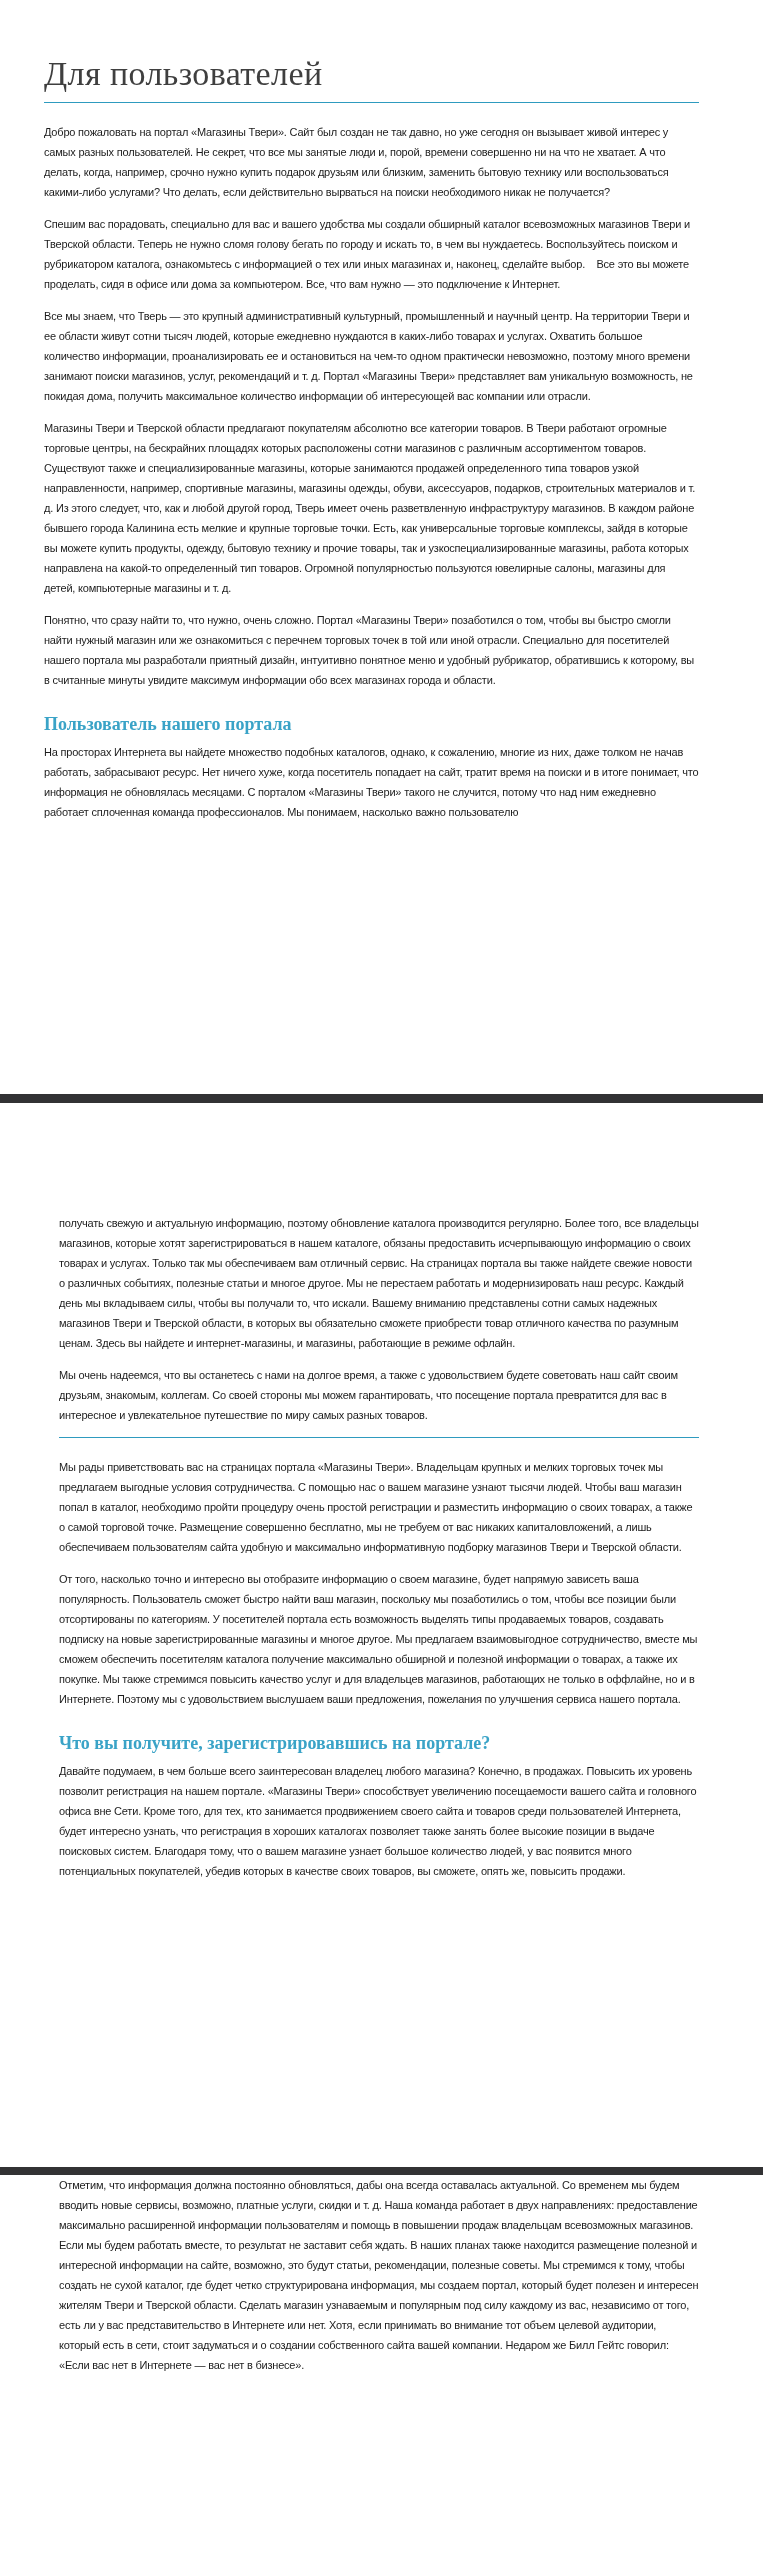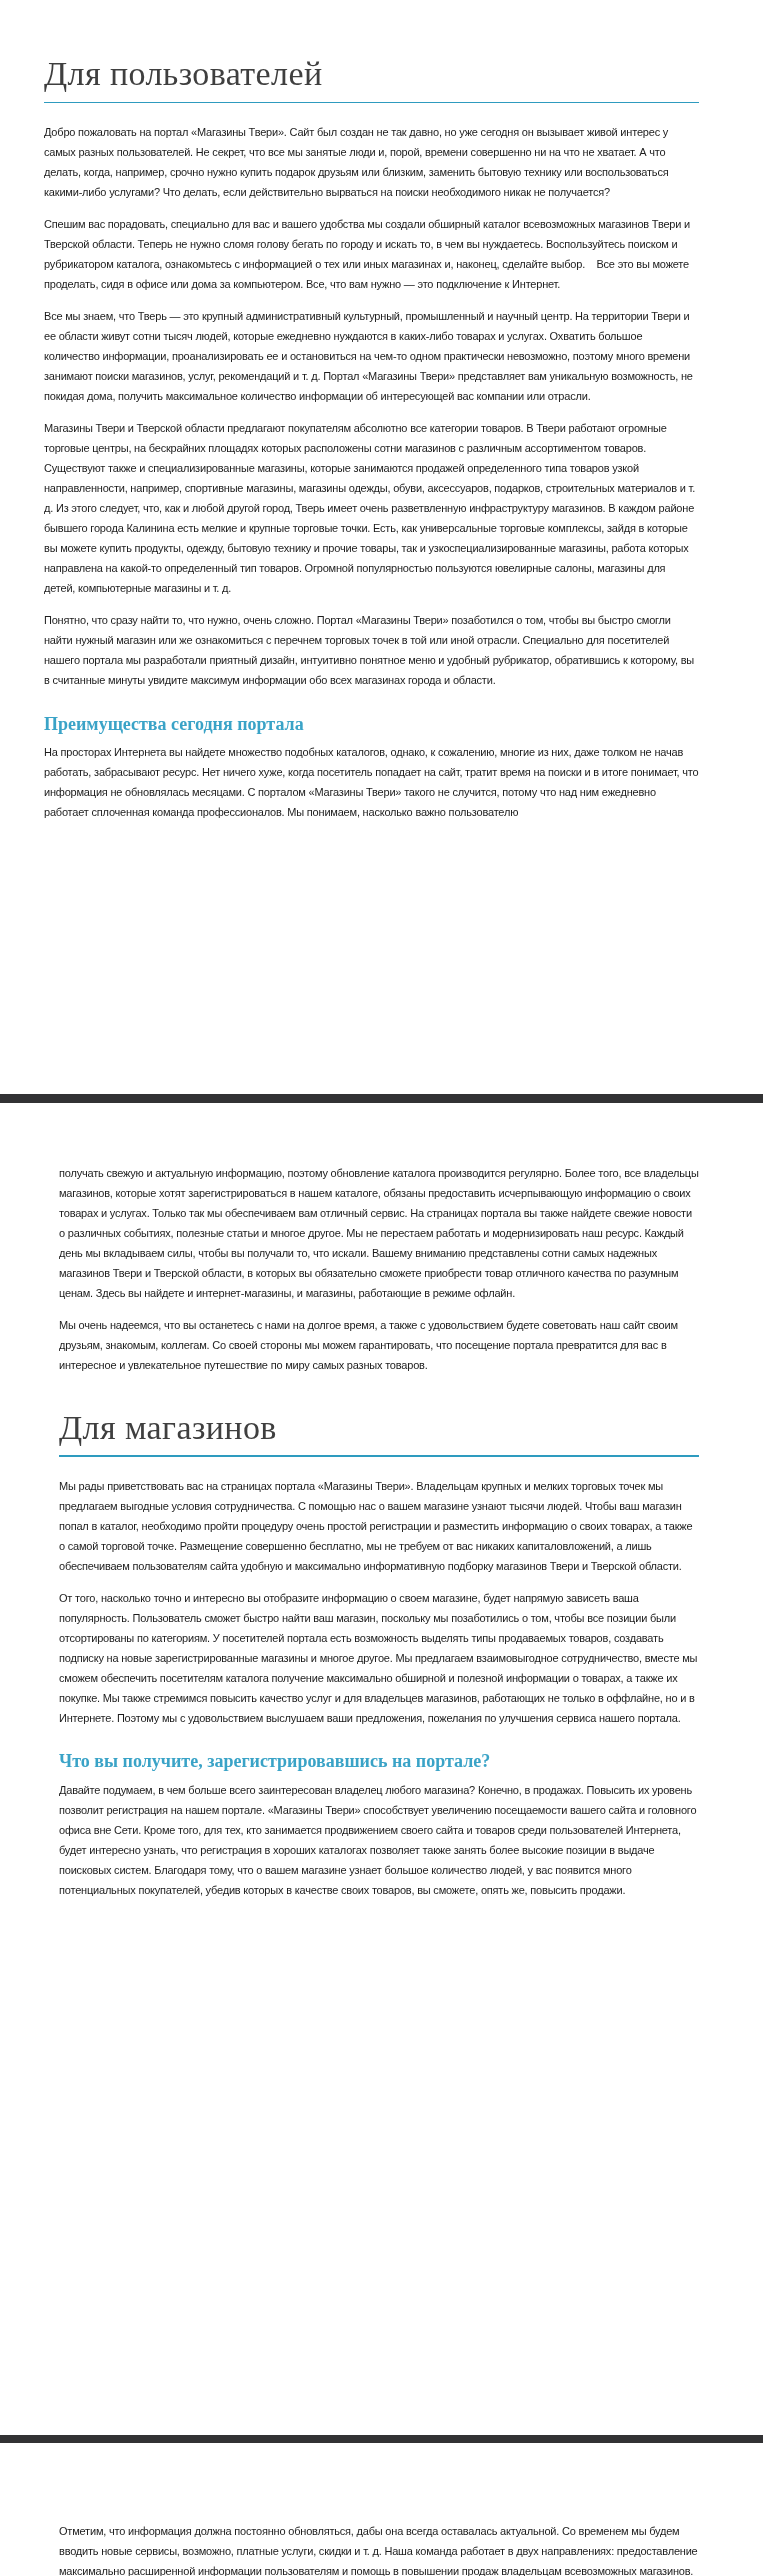--- a/index.html
+++ b/index.html
@@ -12,22 +12,22 @@
     font-family: "Liberation Sans", sans-serif;
     color: var(--body_text, #1c1c1c);
   }
   .page {
     box-sizing: border-box;
     padding: 0 65px 0 59px;
     overflow: hidden;
     background: var(--background, #ffffff);
   }
   .page-1 { height: 1094px; padding-top: 55px; padding-left: 44px; }
-  .page-2 { height: 1332px; padding-top: 60px; }
-  .page-3 { height: 294px;  padding-top: 78px; }
+  .page-2 { height: 1064px; padding-top: 110px; }
+  .page-3 { height: 294px;  }
   .sep {
     height: 8.6px;
     width: 100%;
     background: var(--separator, #323234);
   }
   h1 {
     font-family: "Liberation Serif", serif;
     font-weight: 400;
     font-size: 34px;
     line-height: 1.12;
@@ -63,30 +63,29 @@
 <div>
 
   <section class="page page-1">
     <h1>Для пользователей</h1>
     <div class="rule"></div>
     <p>Добро пожаловать на портал «Магазины Твери». Сайт был создан не так давно, но уже сегодня он вызывает живой интерес у самых разных пользователей. Не секрет, что все мы занятые люди и, порой, времени совершенно ни на что не хватает. А что делать, когда, например, срочно нужно купить подарок друзьям или близким, заменить бытовую технику или воспользоваться какими-либо услугами? Что делать, если действительно вырваться на поиски необходимого никак не получается?</p>
     <p>Спешим вас порадовать, специально для вас и вашего удобства мы создали обширный каталог всевозможных магазинов Твери и Тверской области. Теперь не нужно сломя голову бегать по городу и искать то, в чем вы нуждаетесь. Воспользуйтесь поиском и рубрикатором каталога, ознакомьтесь с информацией о тех или иных магазинах и, наконец, сделайте выбор.    Все это вы можете проделать, сидя в офисе или дома за компьютером. Все, что вам нужно — это подключение к Интернет.</p>
     <p>Все мы знаем, что Тверь — это крупный административный культурный, промышленный и научный центр. На территории Твери и ее области живут сотни тысяч людей, которые ежедневно нуждаются в каких-либо товарах и услугах. Охватить большое количество информации, проанализировать ее и остановиться на чем-то одном практически невозможно, поэтому много времени занимают поиски магазинов, услуг, рекомендаций и т. д. Портал «Магазины Твери» представляет вам уникальную возможность, не покидая дома, получить максимальное количество информации об интересующей вас компании или отрасли.</p>
     <p>Магазины Твери и Тверской области предлагают покупателям абсолютно все категории товаров. В Твери работают огромные торговые центры, на бескрайних площадях которых расположены сотни магазинов с различным ассортиментом товаров. Существуют также и специализированные магазины, которые занимаются продажей определенного типа товаров узкой направленности, например, спортивные магазины, магазины одежды, обуви, аксессуаров, подарков, строительных материалов и т. д. Из этого следует, что, как и любой другой город, Тверь имеет очень разветвленную инфраструктуру магазинов. В каждом районе бывшего города Калинина есть мелкие и крупные торговые точки. Есть, как универсальные торговые комплексы, зайдя в которые вы можете купить продукты, одежду, бытовую технику и прочие товары, так и узкоспециализированные магазины, работа которых направлена на какой-то определенный тип товаров. Огромной популярностью пользуются ювелирные салоны, магазины для детей, компьютерные магазины и т. д.</p>
     <p>Понятно, что сразу найти то, что нужно, очень сложно. Портал «Магазины Твери» позаботился о том, чтобы вы быстро смогли найти нужный магазин или же ознакомиться с перечнем торговых точек в той или иной отрасли. Специально для посетителей нашего портала мы разработали приятный дизайн, интуитивно понятное меню и удобный рубрикатор, обратившись к которому, вы в считанные минуты увидите максимум информации обо всех магазинах города и области.</p>
-    <h2>Преимущества сегодня портала</h2>
+    <h2>Пользователь нашего портала</h2>
     <p>На просторах Интернета вы найдете множество подобных каталогов, однако, к сожалению, многие из них, даже толком не начав работать, забрасывают ресурс. Нет ничего хуже, когда посетитель попадает на сайт, тратит время на поиски и в итоге понимает, что информация не обновлялась месяцами. С порталом «Магазины Твери» такого не случится, потому что над ним ежедневно работает сплоченная команда профессионалов. Мы понимаем, насколько важно пользователю</p>
   </section>
 
   <div class="sep"></div>
 
   <section class="page page-2">
     <p>получать свежую и актуальную информацию, поэтому обновление каталога производится регулярно. Более того, все владельцы магазинов, которые хотят зарегистрироваться в нашем каталоге, обязаны предоставить исчерпывающую информацию о своих товарах и услугах. Только так мы обеспечиваем вам отличный сервис. На страницах портала вы также найдете свежие новости о различных событиях, полезные статьи и многое другое. Мы не перестаем работать и модернизировать наш ресурс. Каждый день мы вкладываем силы, чтобы вы получали то, что искали. Вашему вниманию представлены сотни самых надежных магазинов Твери и Тверской области, в которых вы обязательно сможете приобрести товар отличного качества по разумным ценам. Здесь вы найдете и интернет-магазины, и магазины, работающие в режиме офлайн.</p>
     <p>Мы очень надеемся, что вы останетесь с нами на долгое время, а также с удовольствием будете советовать наш сайт своим друзьям, знакомым, коллегам. Со своей стороны мы можем гарантировать, что посещение портала превратится для вас в интересное и увлекательное путешествие по миру самых разных товаров.</p>
-    <h1 class="shops-title">Для магазинов</h1>
     <div class="rule"></div>
     <p>Мы рады приветствовать вас на страницах портала «Магазины Твери». Владельцам крупных и мелких торговых точек мы предлагаем выгодные условия сотрудничества. С помощью нас о вашем магазине узнают тысячи людей. Чтобы ваш магазин попал в каталог, необходимо пройти процедуру очень простой регистрации и разместить информацию о своих товарах, а также о самой торговой точке. Размещение совершенно бесплатно, мы не требуем от вас никаких капиталовложений, а лишь обеспечиваем пользователям сайта удобную и максимально информативную подборку магазинов Твери и Тверской области.</p>
     <p>От того, насколько точно и интересно вы отобразите информацию о своем магазине, будет напрямую зависеть ваша популярность. Пользователь сможет быстро найти ваш магазин, поскольку мы позаботились о том, чтобы все позиции были отсортированы по категориям. У посетителей портала есть возможность выделять типы продаваемых товаров, создавать подписку на новые зарегистрированные магазины и многое другое. Мы предлагаем взаимовыгодное сотрудничество, вместе мы сможем обеспечить посетителям каталога получение максимально обширной и полезной информации о товарах, а также их покупке. Мы также стремимся повысить качество услуг и для владельцев магазинов, работающих не только в оффлайне, но и в Интернете. Поэтому мы с удовольствием выслушаем ваши предложения, пожелания по улучшения сервиса нашего портала.</p>
     <h2>Что вы получите, зарегистрировавшись на портале?</h2>
     <p>Давайте подумаем, в чем больше всего заинтересован владелец любого магазина? Конечно, в продажах. Повысить их уровень позволит регистрация на нашем портале. «Магазины Твери» способствует увеличению посещаемости вашего сайта и головного офиса вне Сети. Кроме того, для тех, кто занимается продвижением своего сайта и товаров среди пользователей Интернета, будет интересно узнать, что регистрация в хороших каталогах позволяет также занять более высокие позиции в выдаче поисковых систем. Благодаря тому, что о вашем магазине узнает большое количество людей, у вас появится много потенциальных покупателей, убедив которых в качестве своих товаров, вы сможете, опять же, повысить продажи.</p>
   </section>
 
   <div class="sep"></div>
 
   <section class="page page-3">

